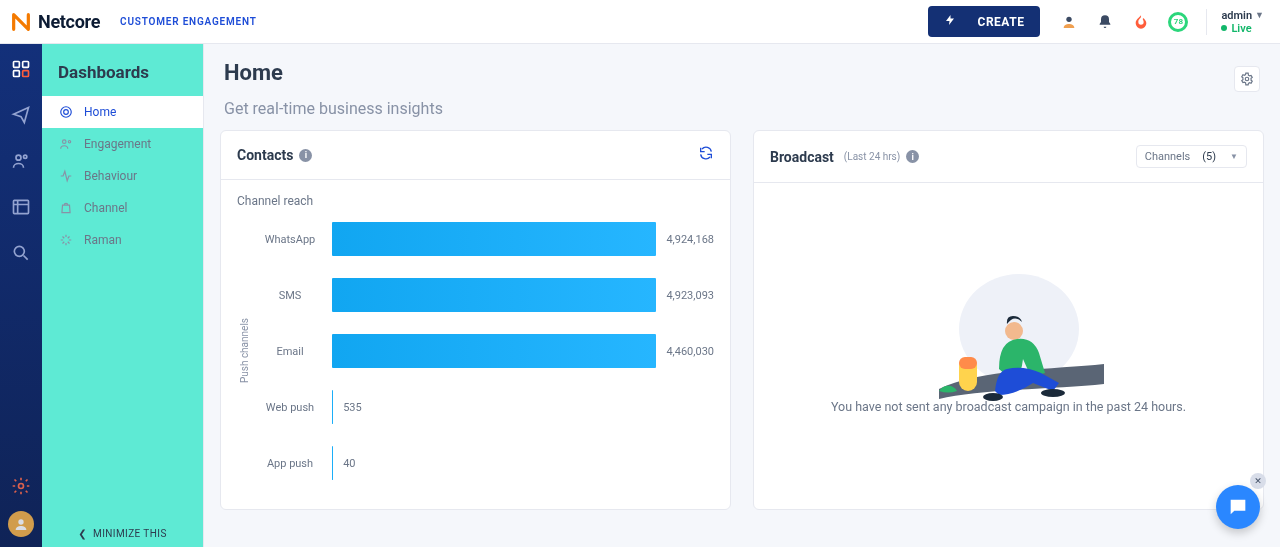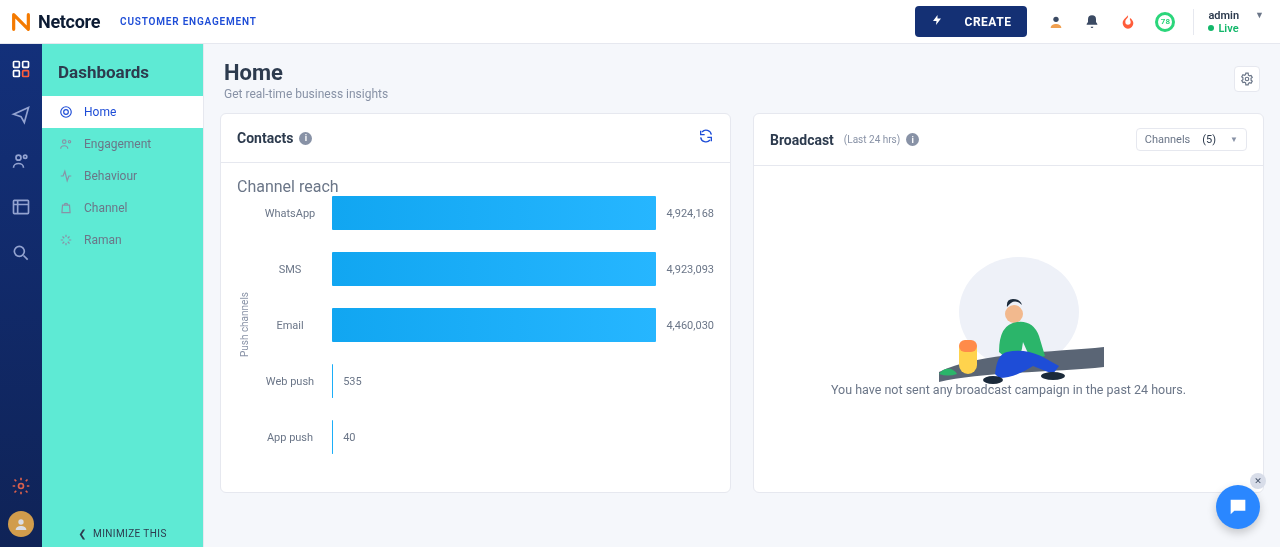--- a/index.html
+++ b/index.html
@@ -37,21 +37,21 @@
   .topbar-spacer { flex: 1; }
   .create-btn {
     background: var(--navy); color: #fff; border: none; border-radius: 4px;
     padding: 7px 16px; font-size: 12px; font-weight: 700; letter-spacing: 0.5px;
     display: inline-flex; align-items:center; gap:22px; cursor:pointer;
   }
   .top-icons { display:flex; align-items:center; gap:18px; margin-left:20px; }
   .top-ico { width:18px; height:18px; display:inline-flex; align-items:center; justify-content:center; cursor:pointer; }
   .ring { width:20px; height:20px; border-radius:50%; border:3px solid var(--green2); display:inline-flex; align-items:center; justify-content:center; font-size:8px; font-weight:700; color:var(--green2); }
   .user-block { margin-left:18px; padding-left:14px; border-left:1px solid var(--border); display:flex; flex-direction:column; align-items:flex-start; font-size:11px;}
-  .user-name { color: var(--text-dark); font-weight:600; display:flex; align-items:center; gap:16px;}
+  .user-name { color: var(--text-dark); font-weight:600; display:flex; align-items:center; gap:3px;}
   .user-live { color: var(--green); font-weight:600; display:flex; align-items:center; gap:4px;}
   .user-live::before { content:""; width:6px; height:6px; border-radius:50%; background:var(--green); display:inline-block;}
 
   
   .shell { flex:1; display:flex; overflow:hidden; }
 
   
   .rail {
     width:42px; background: linear-gradient(#13307a,#0f2357); color:#cbd5eb;
     display:flex; flex-direction:column; align-items:center; padding-top:14px; gap:24px;
@@ -71,21 +71,21 @@
   .nav li { display:flex; align-items:center; gap:10px; padding:8px 14px 8px 16px; font-size:12px; color:var(--text-muted); cursor:pointer;}
   .nav li.active { color:#1e4dd7; background:#fff; }
   .nav li.active .nav-ico svg * { stroke:#1e4dd7; fill:none;}
   .nav-ico { width:16px; height:16px; display:inline-flex; align-items:center; justify-content:center; }
   .minimize { position:absolute; bottom:8px; left:0; right:0; text-align:center; font-size:10px; letter-spacing:0.4px; color:var(--text-dark); cursor:pointer; display:flex; align-items:center; justify-content:center; gap:6px;}
 
   
   .main { flex:1; background:var(--bg-gray); overflow:auto; padding:0 16px 0 16px; position:relative;}
   .page-header { display:flex; align-items:flex-start; justify-content:space-between; padding:16px 4px 12px 4px;}
   .page-header h1 { font-size:22px; font-weight:700; color:var(--text-dark); }
-  .page-header p { font-size:12px; color:var(--text-light); margin-top:2px;}
+  .page-header p { font-size:16px; color:var(--text-light); margin-top:14px;}
   .gear-btn { width:26px; height:26px; border:1px solid var(--border); background:#fff; border-radius:4px; display:flex; align-items:center; justify-content:center; cursor:pointer; margin-top:6px;}
 
   .cards { display:flex; gap:22px; align-items:flex-start;}
   .card {
     background:#fff; border:1px solid var(--border); border-radius:6px; flex:1;
     min-height:380px; display:flex; flex-direction:column;
   }
   .card-head {
     padding:14px 16px; display:flex; align-items:center; border-bottom:1px solid var(--border);
   }
@@ -102,21 +102,21 @@
   .metrics { display:flex; padding:14px 16px 16px 16px; gap:0; border-bottom:1px solid var(--border);}
   .metric { flex:1; padding:4px 16px 4px 0; border-right:1px solid var(--border);}
   .metric:first-child { padding-left:0;}
   .metric:last-child { border-right:none; }
   .metric + .metric { padding-left:24px;}
   .metric-label { font-size:11px; color:var(--text-light); }
   .metric-value { font-size:21px; font-weight:700; color:var(--text-dark); margin-top:8px; letter-spacing:-0.3px;}
 
   
   .chart-wrap { padding:14px 16px 8px 16px; }
-  .chart-title { font-size:16px; color:var(--text-muted); margin-bottom:0;}
+  .chart-title { font-size:12px; color:var(--text-muted); margin-bottom:14px;}
   .chart { display:flex; gap:8px; }
   .chart-ylabel { writing-mode:vertical-rl; transform:rotate(180deg); font-size:10px; color:var(--text-light); align-self:center; padding:0 2px;}
   .chart-rows { flex:1; display:flex; flex-direction:column; gap:22px; }
   .chart-row { display:flex; align-items:center; gap:12px; }
   .chart-cat { width:60px; text-align:center; font-size:11px; color:var(--text-muted); }
   .chart-barwrap { flex:1; display:flex; align-items:center; gap:10px;text-align:right;}
   .chart-bar { height:34px; background: linear-gradient(to right, #11a6f1, #26b6ff); border-radius:1px;}
   .chart-val { font-size:11px; color:var(--text-muted); }
 
   

